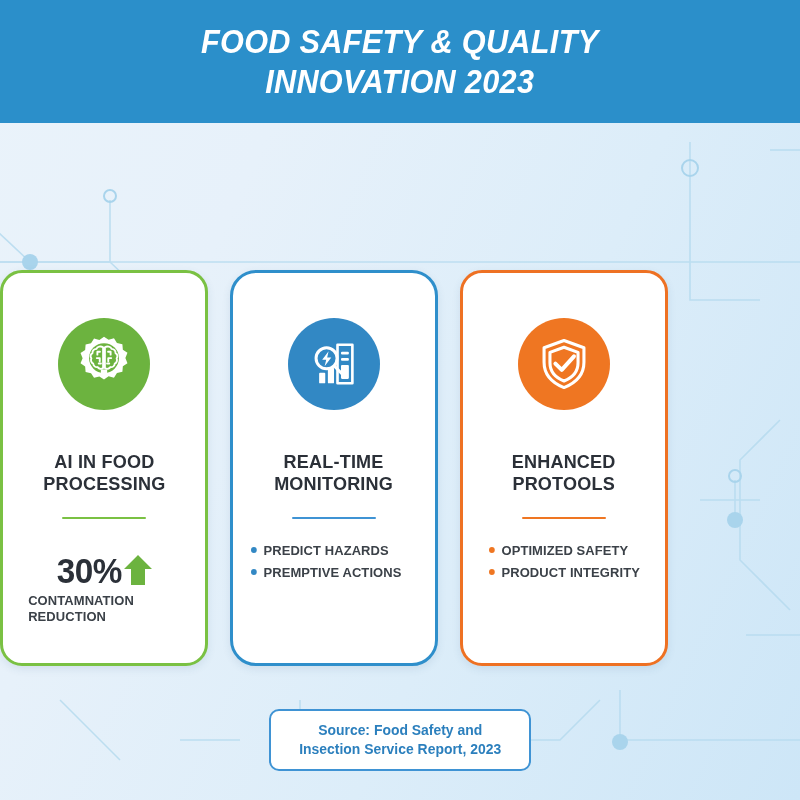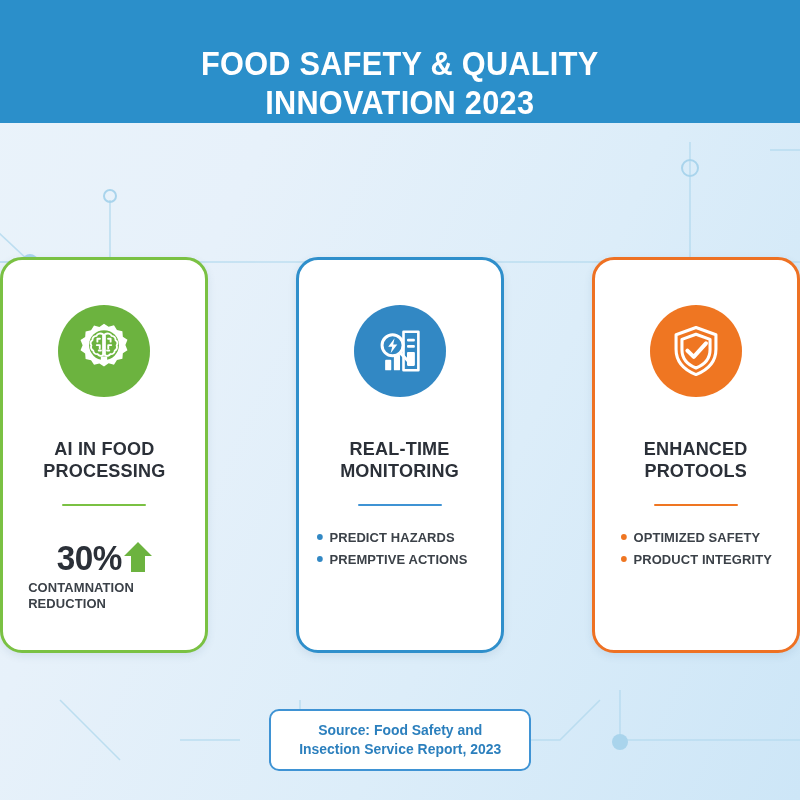--- a/index.html
+++ b/index.html
@@ -32,22 +32,23 @@
   }
 
   
   #header {
     position: absolute;
     left: 0; top: 0;
     width: 800px;
     height: 123px;
     background: #2b8fca;
     display: flex;
-    align-items: flex-end;
+    align-items: center;
     justify-content: center;
+    font-style: italic;
   }
   #header-title {
     margin: 0;
     color: #ffffff;
     font-size: 33px;
     line-height: 1.20;
     font-weight: 700;
     letter-spacing: 0.3px;
     text-align: center;
     text-transform: uppercase;
@@ -76,43 +77,43 @@
     height: 2px;
     margin: 12px auto 0 auto;
     background: #3f93d4;
     border-radius: 2px;
   }
 
   
   #cards {
     position: absolute;
     left: 0;
-    top: 257px;
-    width: 800px;
+    top: 270px;
+    width: 728px;
     height: 396px;
     display: flex;
-    justify-content: space-between;
+    justify-content: flex-start;
     gap: 22px;
   }
 
   .card {
     position: relative;
     width: 208px;
     height: 396px;
     box-sizing: border-box;
     background: #ffffff;
     border-radius: 22px;
     border: 3px solid #7ac143;
     box-shadow: 0 3px 9px rgba(40, 80, 120, 0.10);
     display: flex;
     flex-direction: column;
     align-items: center;
   }
   .card.green  { border-color: #7ac143; }
-  .card.blue   { border-color: #2f8fcb; }
+  .card.blue   { border-color: #2f8fcb; border-radius: 26px; }
   .card.orange { border-color: #ee7123; }
 
   .icon-circle {
     width: 92px;
     height: 92px;
     border-radius: 50%;
     margin-top: 45px;
     display: flex;
     align-items: center;
     justify-content: center;

